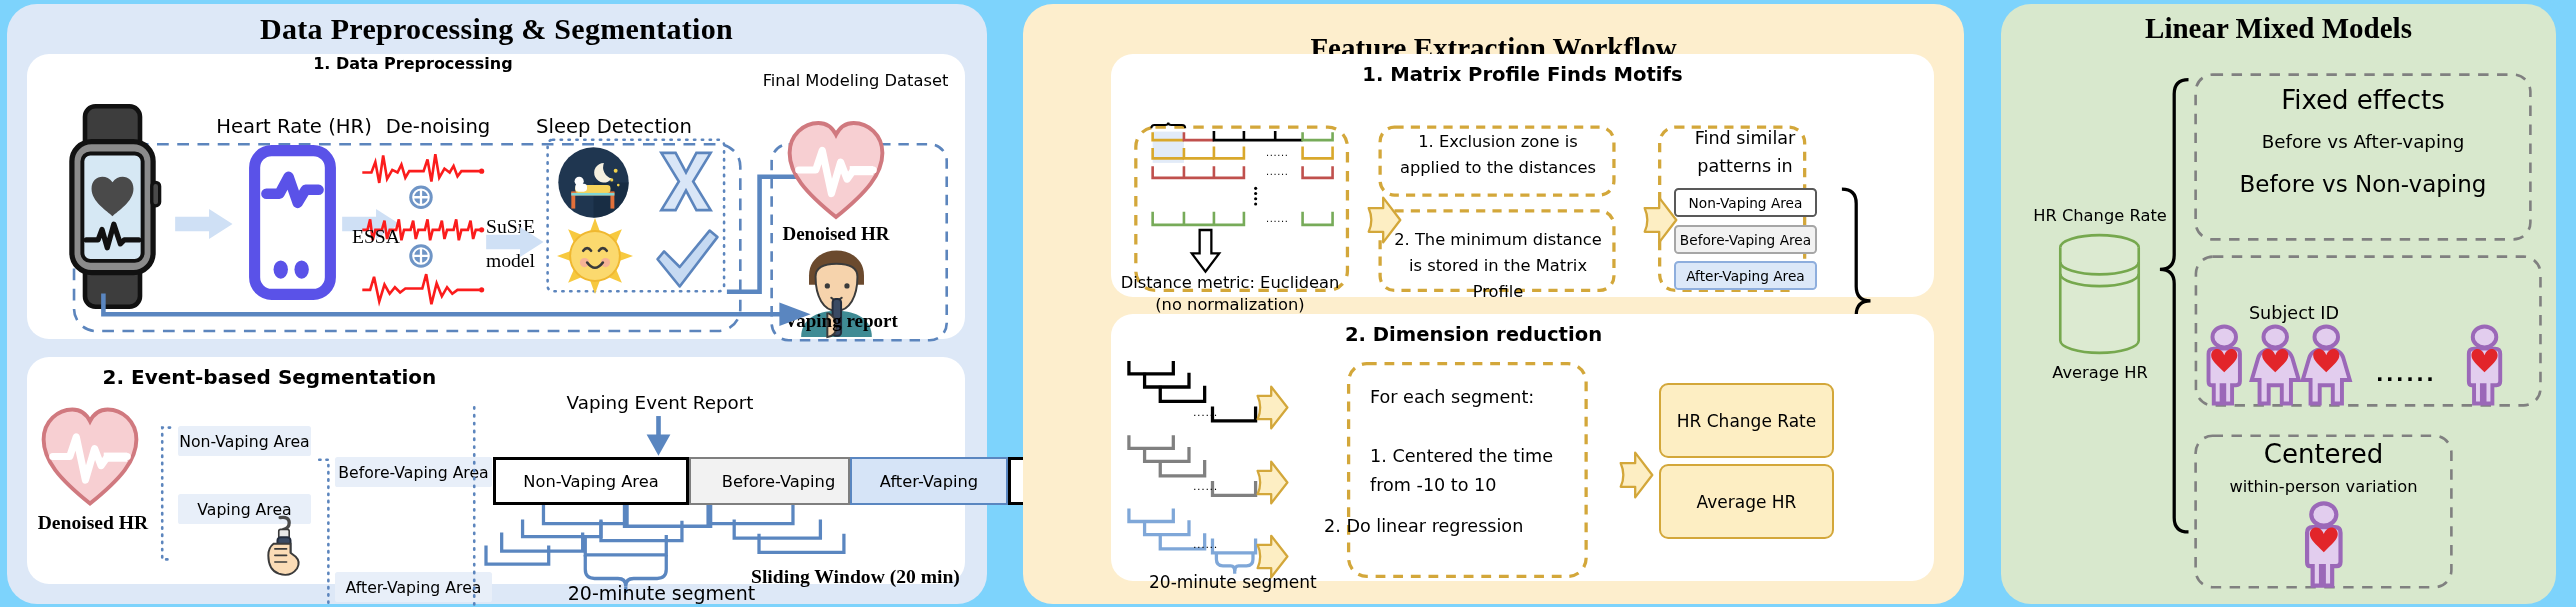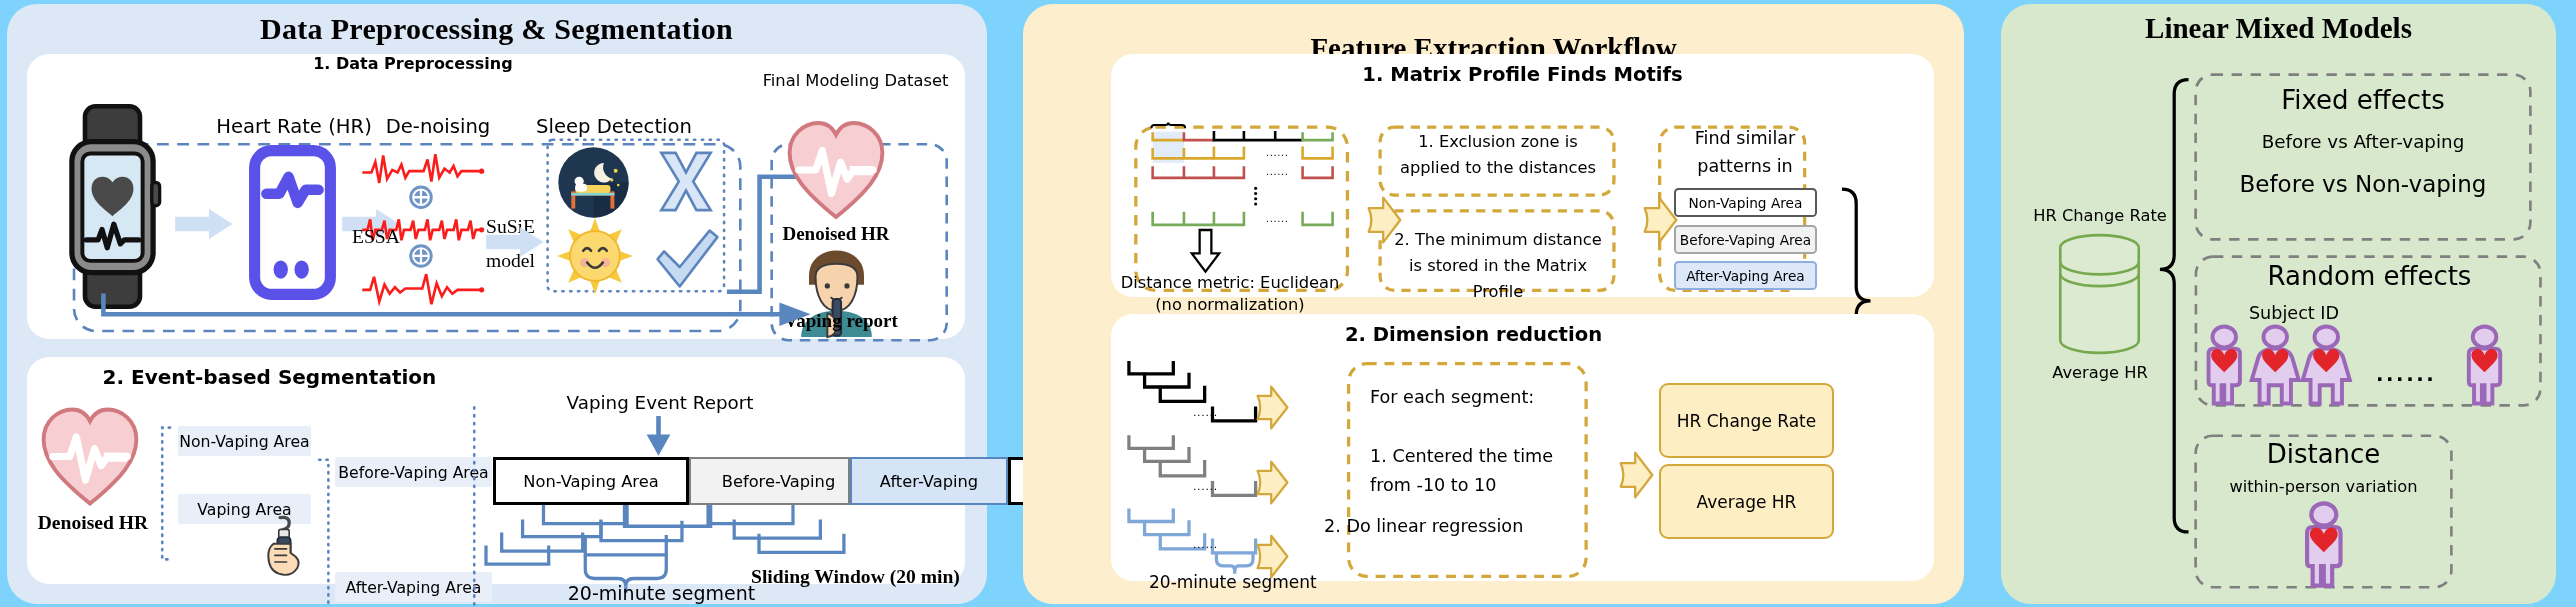--- a/index.html
+++ b/index.html
@@ -411,21 +411,20 @@
   <svg style="left:2193px;top:72px;" width="340" height="170" viewBox="0 0 520 260">
     <rect x="4" y="4" width="512" height="252" rx="26" fill="none" stroke="#808080" stroke-width="4" stroke-dasharray="16,13"></rect>
   </svg>
   <div class="lbl ctr" style="left:2193px;top:85px;width:340px;font-size:26px;">Fixed effects</div>
   <div class="lbl ctr" style="left:2193px;top:131px;width:340px;font-size:18.3px;">Before vs After-vaping</div>
   <div class="lbl ctr" style="left:2193px;top:171px;width:340px;font-size:23px;">Before vs Non-vaping</div>
 
   <svg style="left:2193px;top:254px;" width="353" height="154" viewBox="0 0 540 236">
     <rect x="4" y="4" width="528" height="228" rx="26" fill="none" stroke="#808080" stroke-width="4" stroke-dasharray="16,13"></rect>
   </svg>
-  <div class="lbl ctr" style="left:2193px;top:261px;width:353px;font-size:26px;">Random effects</div>
   <div class="lbl ctr" style="left:2209px;top:303px;width:170px;font-size:17.6px;">Subject ID</div>
 
   <svg style="left:2202px;top:325px;" width="327" height="80" viewBox="0 0 500 122">
     <g stroke="#9b68b8" stroke-width="6" fill="#e2cdee">
       <g transform="translate(0,0)">
         <ellipse cx="34" cy="18" rx="18" ry="16"></ellipse>
         <path d="M10 44 q0 -8 8 -8 l32 0 q8 0 8 8 l0 42 q0 6 -6 6 l-6 0 l0 28 l-12 0 l0 -28 l-4 0 l0 28 l-12 0 l0 -28 l-4 0 q-4 0 -4 -6 Z"></path>
       </g>
       <g transform="translate(78,0)">
         <ellipse cx="34" cy="18" rx="18" ry="16"></ellipse>
@@ -445,21 +444,21 @@
       <path d="M112 72 C100 60, 92 54, 92 46 C92 38, 100 34, 106 38 C109 40, 111 43, 112 46 C113 43, 115 40, 118 38 C124 34, 132 38, 132 46 C132 54, 124 60, 112 72 Z"></path>
       <path d="M190 72 C178 60, 170 54, 170 46 C170 38, 178 34, 184 38 C187 40, 189 43, 190 46 C191 43, 193 40, 196 38 C202 34, 210 38, 210 46 C210 54, 202 60, 190 72 Z"></path>
       <path d="M432 72 C420 60, 412 54, 412 46 C412 38, 420 34, 426 38 C429 40, 431 43, 432 46 C433 43, 435 40, 438 38 C444 34, 452 38, 452 46 C452 54, 444 60, 432 72 Z"></path>
     </g>
     <text x="266" y="86" font-family="DejaVu Sans" font-size="30" font-weight="bold" fill="#000" letter-spacing="4">......</text>
   </svg>
 
   <svg style="left:2193px;top:433px;" width="261" height="157" viewBox="0 0 400 240">
     <rect x="4" y="4" width="392" height="232" rx="26" fill="none" stroke="#808080" stroke-width="4" stroke-dasharray="16,13"></rect>
   </svg>
-  <div class="lbl ctr" style="left:2193px;top:439px;width:261px;font-size:26px;">Distance</div>
+  <div class="lbl ctr" style="left:2193px;top:439px;width:261px;font-size:26px;">Centered</div>
   <div class="lbl ctr" style="left:2193px;top:477px;width:261px;font-size:16.3px;">within-person variation</div>
 
   <svg style="left:2292px;top:502px;" width="65" height="85" viewBox="0 0 70 122">
     <g stroke="#9b68b8" stroke-width="6" fill="#e2cdee">
       <ellipse cx="34" cy="18" rx="18" ry="16"></ellipse>
       <path d="M10 44 q0 -8 8 -8 l32 0 q8 0 8 8 l0 42 q0 6 -6 6 l-6 0 l0 28 l-12 0 l0 -28 l-4 0 l0 28 l-12 0 l0 -28 l-4 0 q-4 0 -4 -6 Z"></path>
     </g>
     <path d="M34 72 C22 60, 14 54, 14 46 C14 38, 22 34, 28 38 C31 40, 33 43, 34 46 C35 43, 37 40, 40 38 C46 34, 54 38, 54 46 C54 54, 46 60, 34 72 Z" fill="#e2252a"></path>
   </svg>
 

